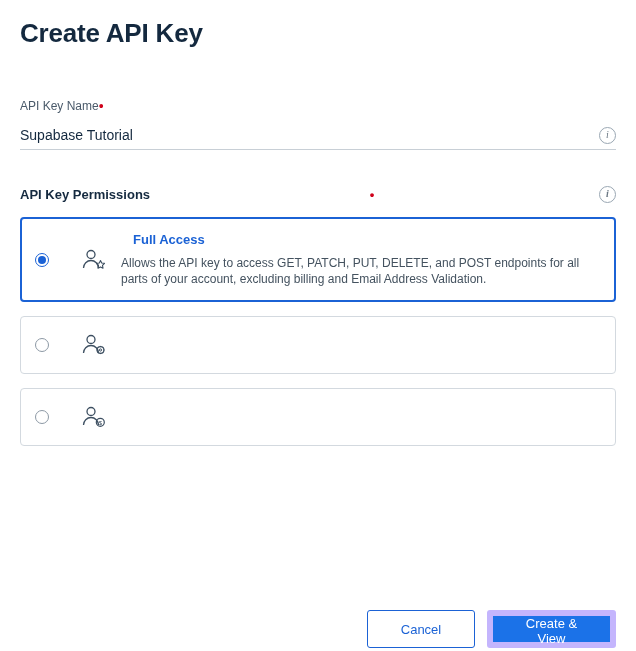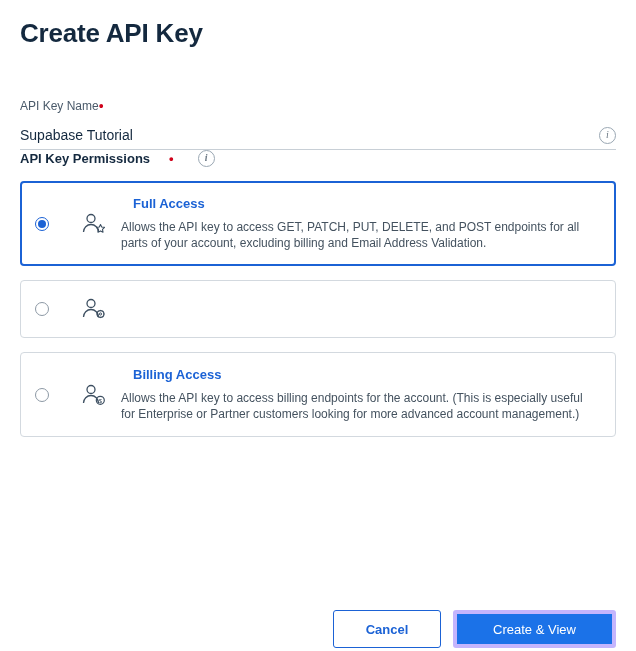--- a/index.html
+++ b/index.html
@@ -75,23 +75,25 @@
     font-style: italic;
     flex: 0 0 auto;
     margin-bottom: 4px;
   }
 
   
   .perm-header {
     display: flex;
     align-items: center;
     gap: 20px;
+    margin-top: 36px;
     font-size: 13px;
     font-weight: bold;
     color: #14293f;
+    justify-content: space-between;
   }
   .perm-header .req-dot {
     font-size: 13px;
     line-height: 9px;
     margin-left: -1px;
   }
   .perm-header .info-circle {
     margin-bottom: 0;
     margin-left: 4px;
   }
@@ -188,27 +190,26 @@
     padding: 0 18px;
     border-radius: 3px;
     cursor: pointer;
     box-sizing: border-box;
   }
   .btn-secondary {
     background: #ffffff;
     border: 1px solid #1b62d5;
     color: #1b62d5;
     width: 108px;
-    font-weight: bold;
   }
   .btn-primary {
     background: #1b72e8;
-    border: 4px solid #c4b5fd;
+    border: 6px solid #c4b5fd;
     color: #ffffff;
-    width: 163px;
+    width: 129px;
   }
 </style>
 </head>
 <body>
 
 <div class="page">
 
   <h1 class="page-title">Create API Key</h1>
 
   <div class="field-block">
@@ -267,24 +268,20 @@
         <span class="radio"></span>
       </div>
       <div class="icon-wrap">
         <svg width="28" height="28" viewBox="0 0 28 28" aria-hidden="true">
           <circle cx="12" cy="8.5" r="4" fill="none" stroke="#3d4f61" stroke-width="1.3"></circle>
           <path d="M4.5 22c0-4.2 3.4-7.5 7.5-7.5s7.5 3.3 7.5 7.5" fill="none" stroke="#3d4f61" stroke-width="1.3"></path>
           <circle cx="21.3" cy="19.3" r="4" fill="none" stroke="#3d4f61" stroke-width="1.2"></circle>
           <text x="21.3" y="22.2" text-anchor="middle" font-family="Liberation Sans, sans-serif" font-size="6" fill="#3d4f61">$</text>
         </svg>
       </div>
-      <div class="opt-body">
-        <p class="opt-title">Billing Access</p>
-        <p class="opt-desc">Allows the API key to access billing endpoints for the account. (This is especially useful for Enterprise or Partner customers looking for more advanced account management.)</p>
-      </div>
     </div>
 
   </div>
 
   <div class="footer">
     <button class="btn btn-secondary">Cancel</button>
     <button class="btn btn-primary">Create &amp; View</button>
   </div>
 
 </div>

